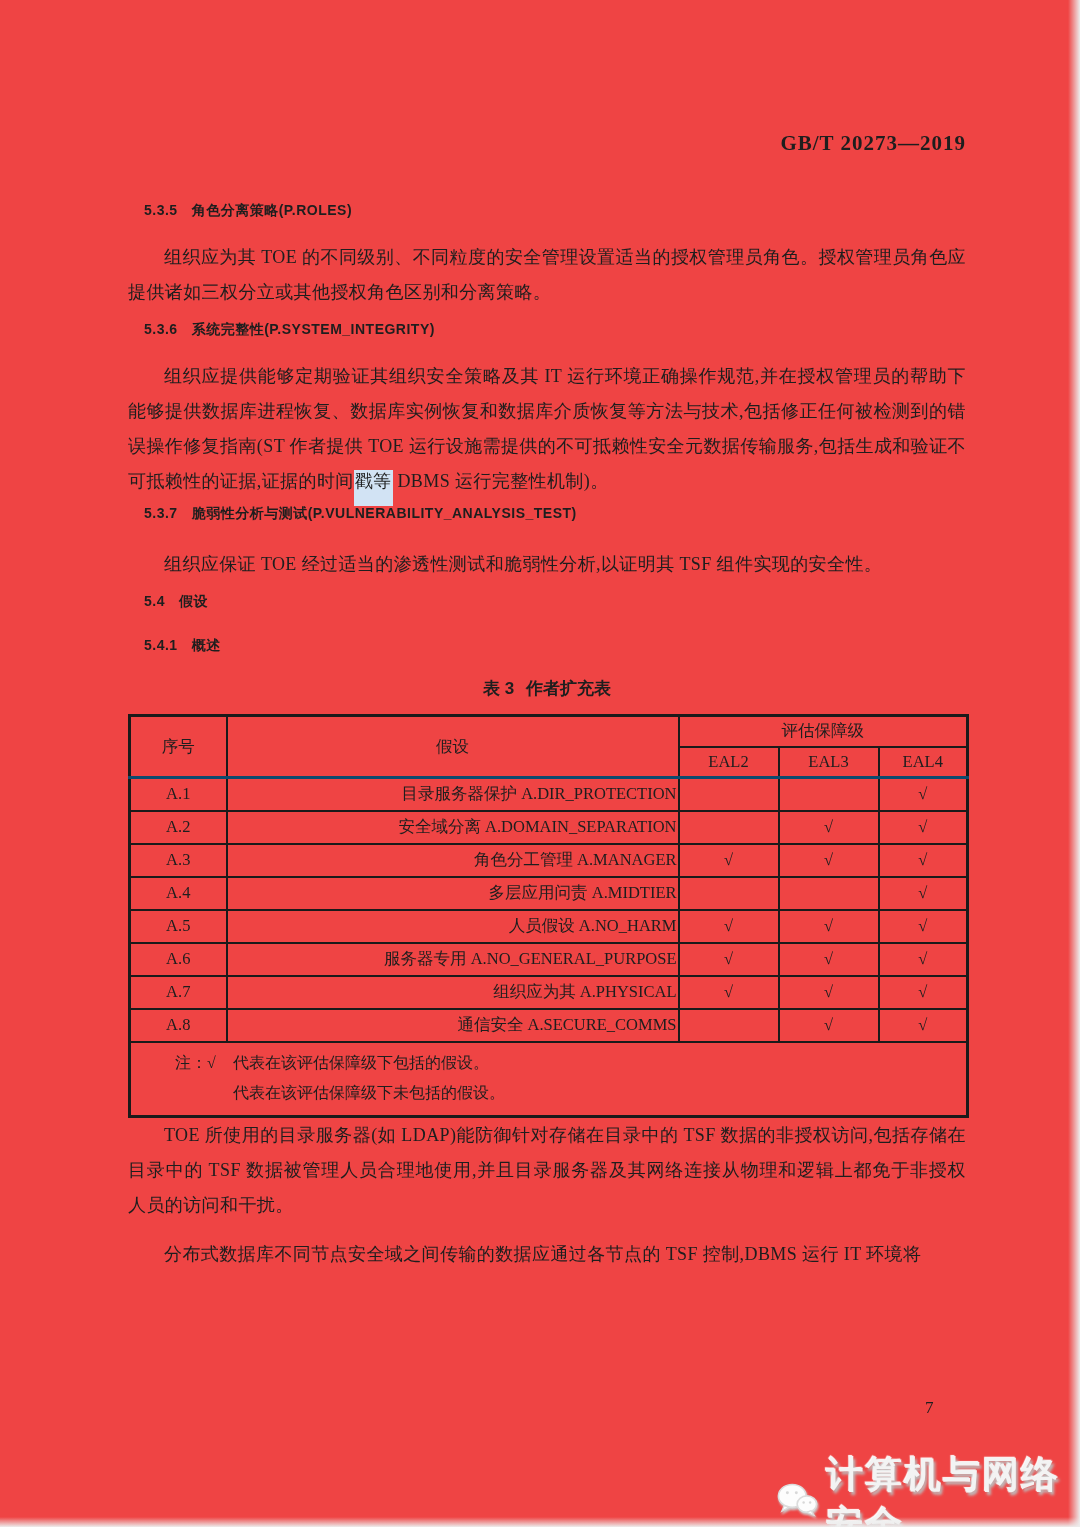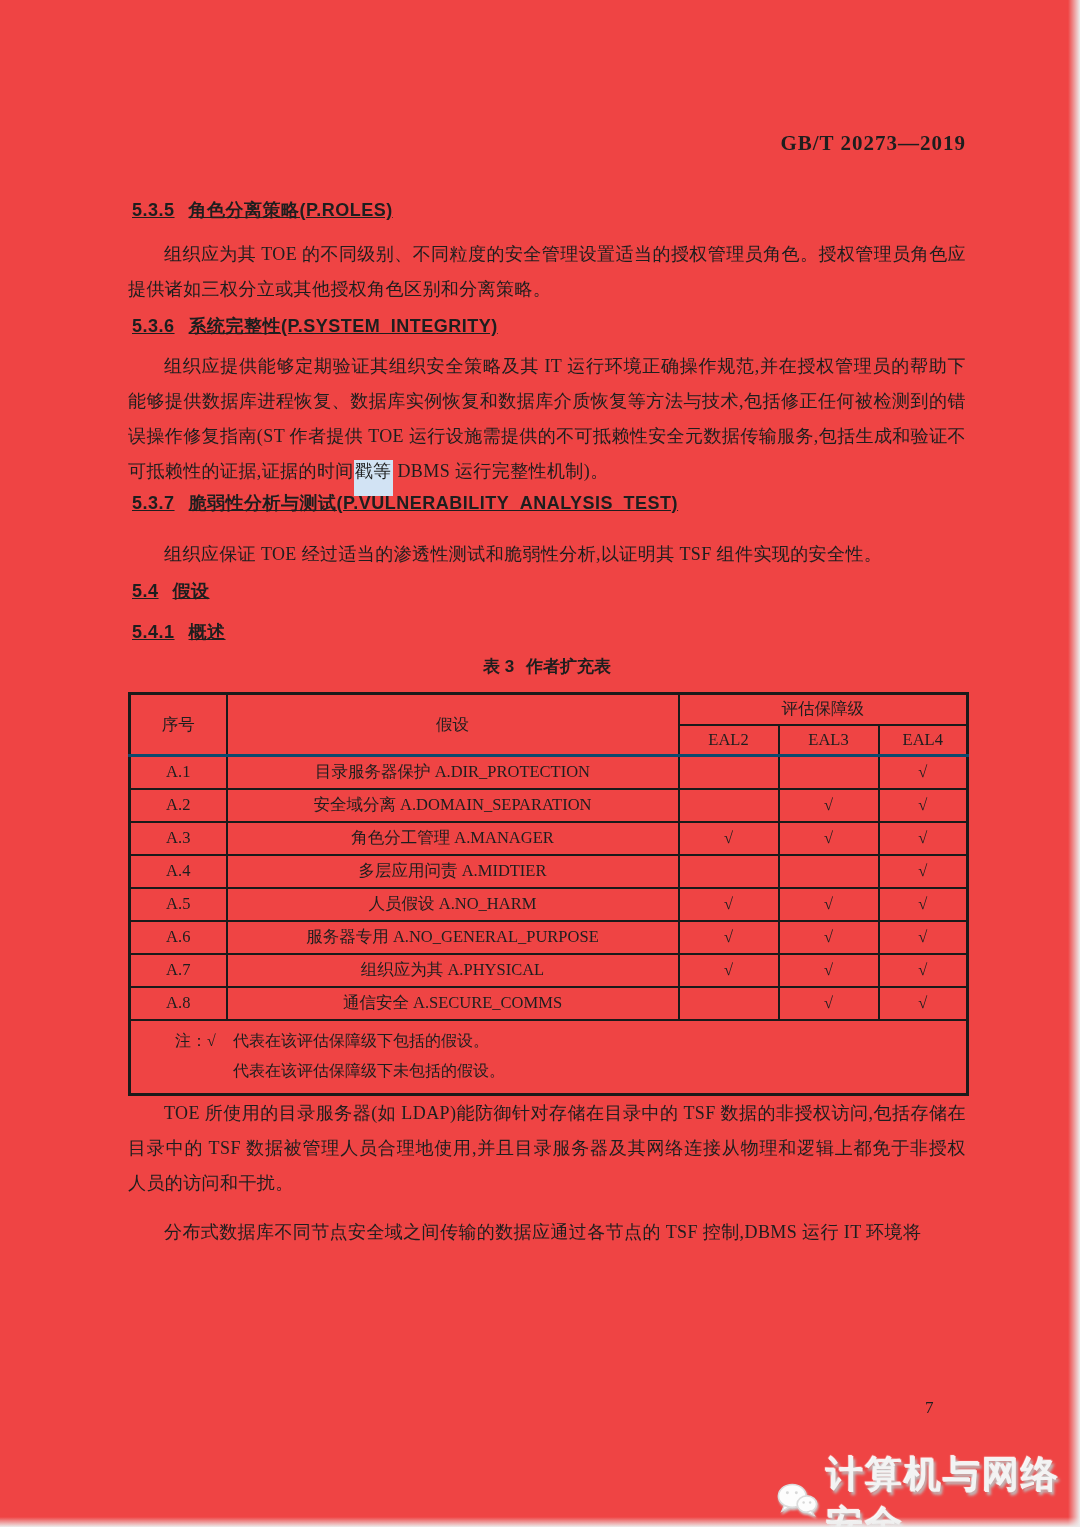--- a/index.html
+++ b/index.html
@@ -3,42 +3,42 @@
 <meta charset="utf-8">
 <style>
   html,body{margin:0;padding:0;background:#ffffff;}
   .page{position:relative;width:1080px;height:1527px;background:#ef4444;overflow:hidden;
         color:#1e1e1e;font-family:"Liberation Serif","DejaVu Serif",serif;}
   .content{position:absolute;left:128px;top:0;width:838px;}
 
   .doc-num{margin:131px 0 0;text-align:right;font-weight:700;font-size:21px;line-height:24px;
            letter-spacing:1px;font-family:"Liberation Serif","DejaVu Serif",serif;}
 
-  .sec{font-family:"Liberation Sans","DejaVu Sans",sans-serif;font-weight:700;font-size:18px;
-       line-height:28px;margin:4px;letter-spacing:.5px;text-decoration:underline;}
+  .sec{font-family:"Liberation Sans","DejaVu Sans",sans-serif;font-weight:700;font-size:14px;
+       line-height:28px;margin:16px;letter-spacing:.5px;}
   .sec .num{margin-right:14px;}
 
   .para{font-size:18px;line-height:35px;margin:0;text-align:justify;text-indent:2em;
         letter-spacing:.4px;}
   .hl{background:#d2e3f4;padding:1px 1px 15px 1px;}
 
   .tbl-caption{text-align:center;font-family:"Liberation Sans","DejaVu Sans",sans-serif;
                font-weight:700;font-size:17px;line-height:28px;}
   .tbl-caption .cap-title{margin-left:12px;}
 
   table.assume{border-collapse:collapse;width:838px;table-layout:fixed;
                font-size:16.5px;color:#1e1e1e;border:3px solid #1a1a1a;}
   table.assume th,table.assume td{border:2px solid #1a1a1a;font-weight:400;}
   table.assume thead tr{height:31px;}
   table.assume tbody tr{height:33px;}
   table.assume thead th{text-align:center;}
   table.assume tbody td{border-top-width:2px;}
   table.assume tbody tr:first-child td{border-top:3px solid #0c4a6e;}
   .cell-center{text-align:center;}
-  .cell-assumption{text-align:center;}
+  .cell-assumption{text-align:right;}
 
   .note-cell{height:62px;vertical-align:middle;padding:4px 10px 6px 44px;font-size:16px;
              line-height:30px;text-align:left;}
   .note-row1{display:flex;}
   .note-head{width:58px;flex:none;}
   .note-row2{margin-left:58px;}
 
   .page-num{position:absolute;left:925px;top:1398px;font-size:17px;line-height:20px;}
 
   .watermark{position:absolute;left:776px;top:1450px;display:flex;align-items:center;gap:8px;}

